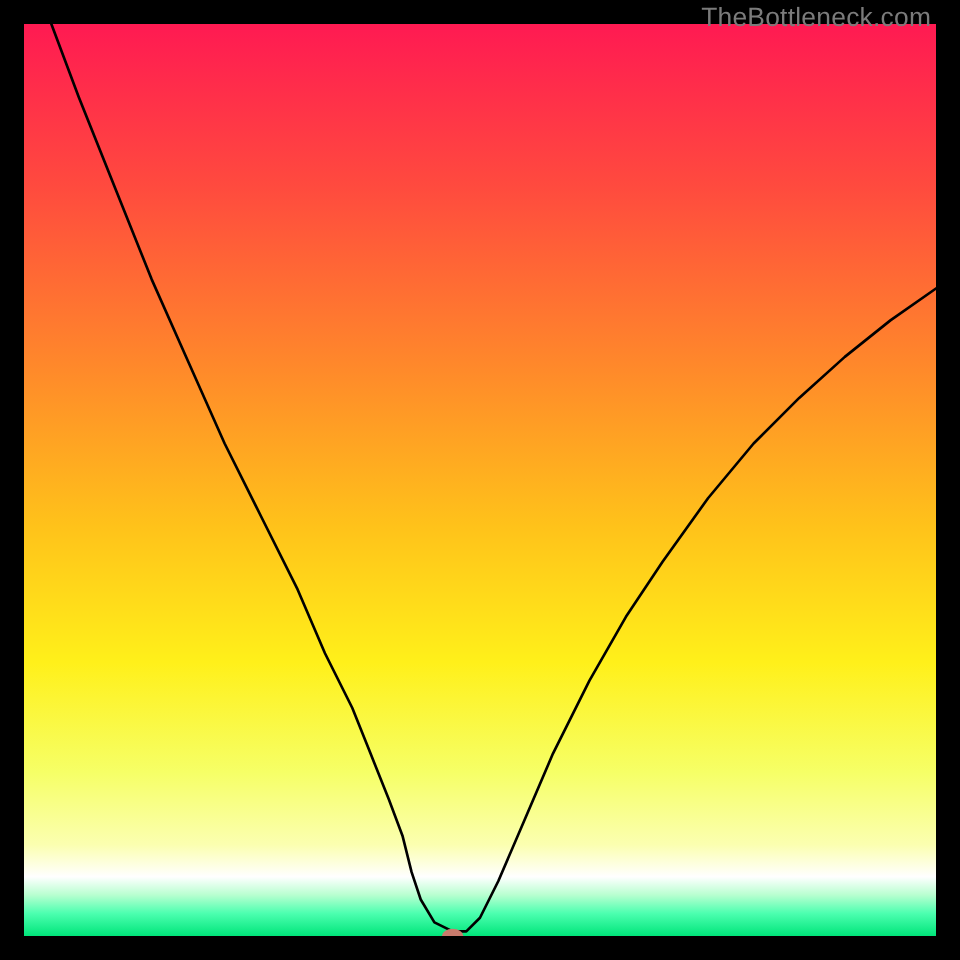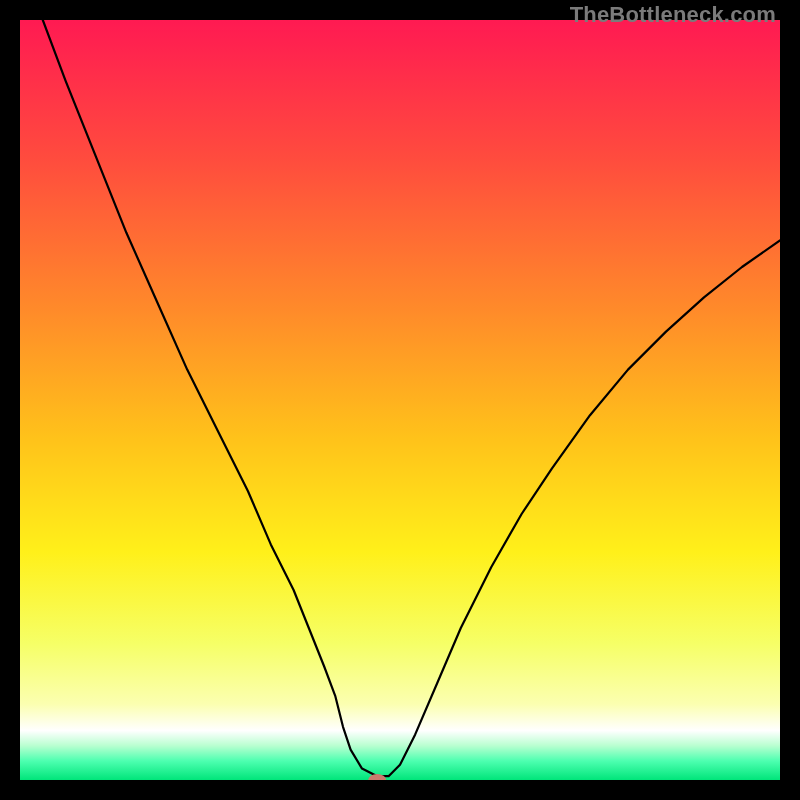--- a/index.html
+++ b/index.html
@@ -25,21 +25,21 @@
     top: 0;
     width: 760px;
     height: 760px;
   }
   .watermark {
     position: absolute;
     top: 2px;
     right: 24px;
     color: #7b7b7b;
     font-size: 22px;
-    font-weight: 700;
+    font-weight: 400;
     letter-spacing: 0.2px;
     user-select: none;
   }
 </style>
 </head>
 <body>
 
 <div class="frame">
   <svg class="plot-area" viewBox="0 0 760 760">
     <defs>

